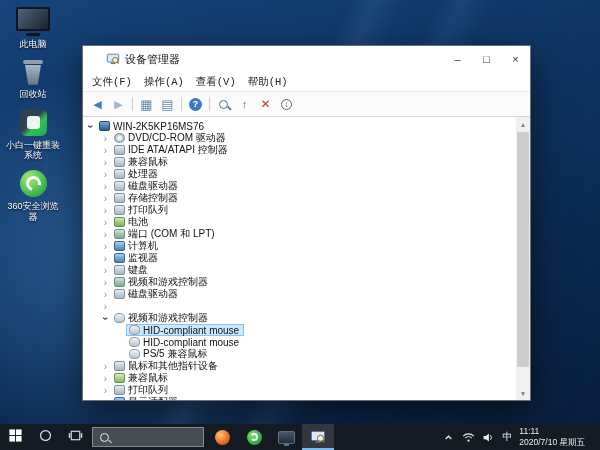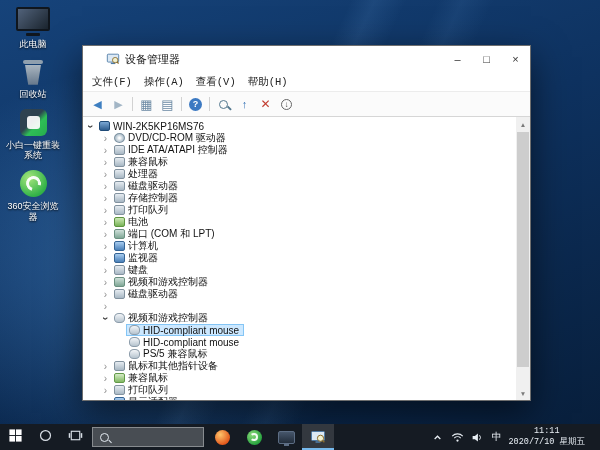--- a/index.html
+++ b/index.html
@@ -106,21 +106,21 @@
   .a-360-browser::after{content:'';position:absolute;inset:3.5px;border-radius:50%;
     border:2px solid rgba(255,255,255,.92);border-left-color:transparent;}
   .a-this-pc{width:15px;height:11px;background:linear-gradient(#46566b,#222d3b);
     border:1px solid #5c6d84;border-radius:2px;}
   .a-this-pc::after{content:'';position:absolute;left:5px;bottom:-3px;width:5px;height:2px;background:#5c6d84;}
   .a-device-manager svg{width:16px;height:16px;}
   .tb-tray{margin-left:auto;display:flex;align-items:center;gap:7px;padding-right:2px;}
   .trayicon{display:flex;}
   .trayicon svg{width:13px;height:13px;display:block;}
   .ime{font-size:10px;}
-  .clock{font-size:8.5px;line-height:1.25;text-align:center;font-family:Liberation Mono, monospace;}
+  .clock{font-size:8.5px;line-height:1.25;text-align:left;}
   .showdesk{width:5px;border-left:1px solid rgba(255,255,255,.28);}
 </style>
 </head>
 <body>
 
 <div class="screen">
   <div class="wallpaper"></div>
 
   <div class="desk-icons">
       <div class="dcell">

